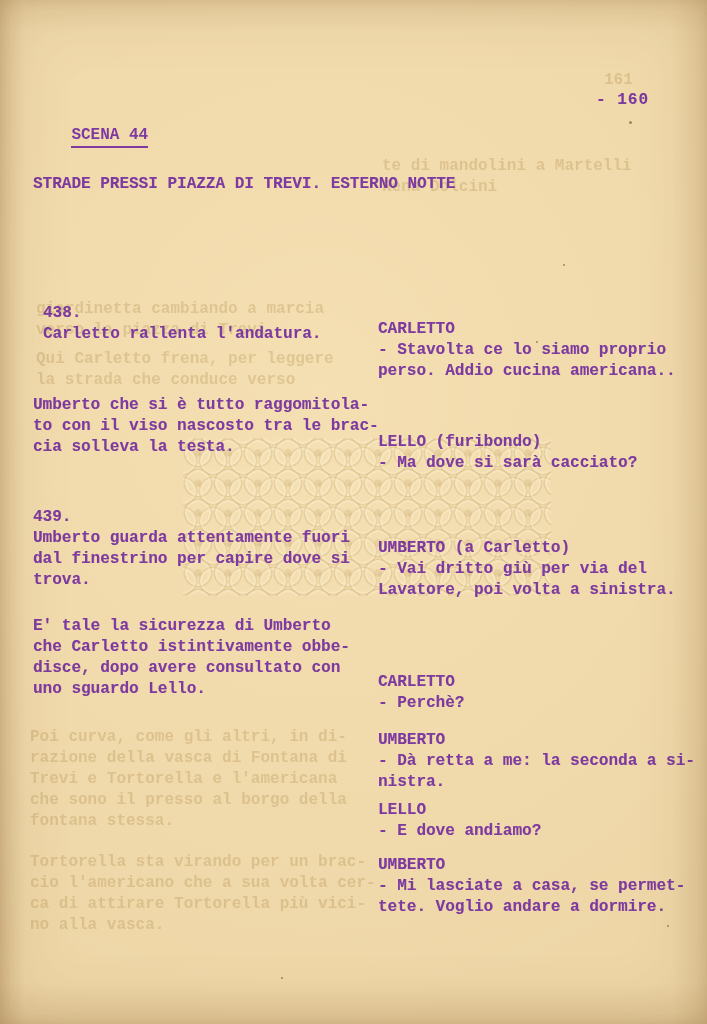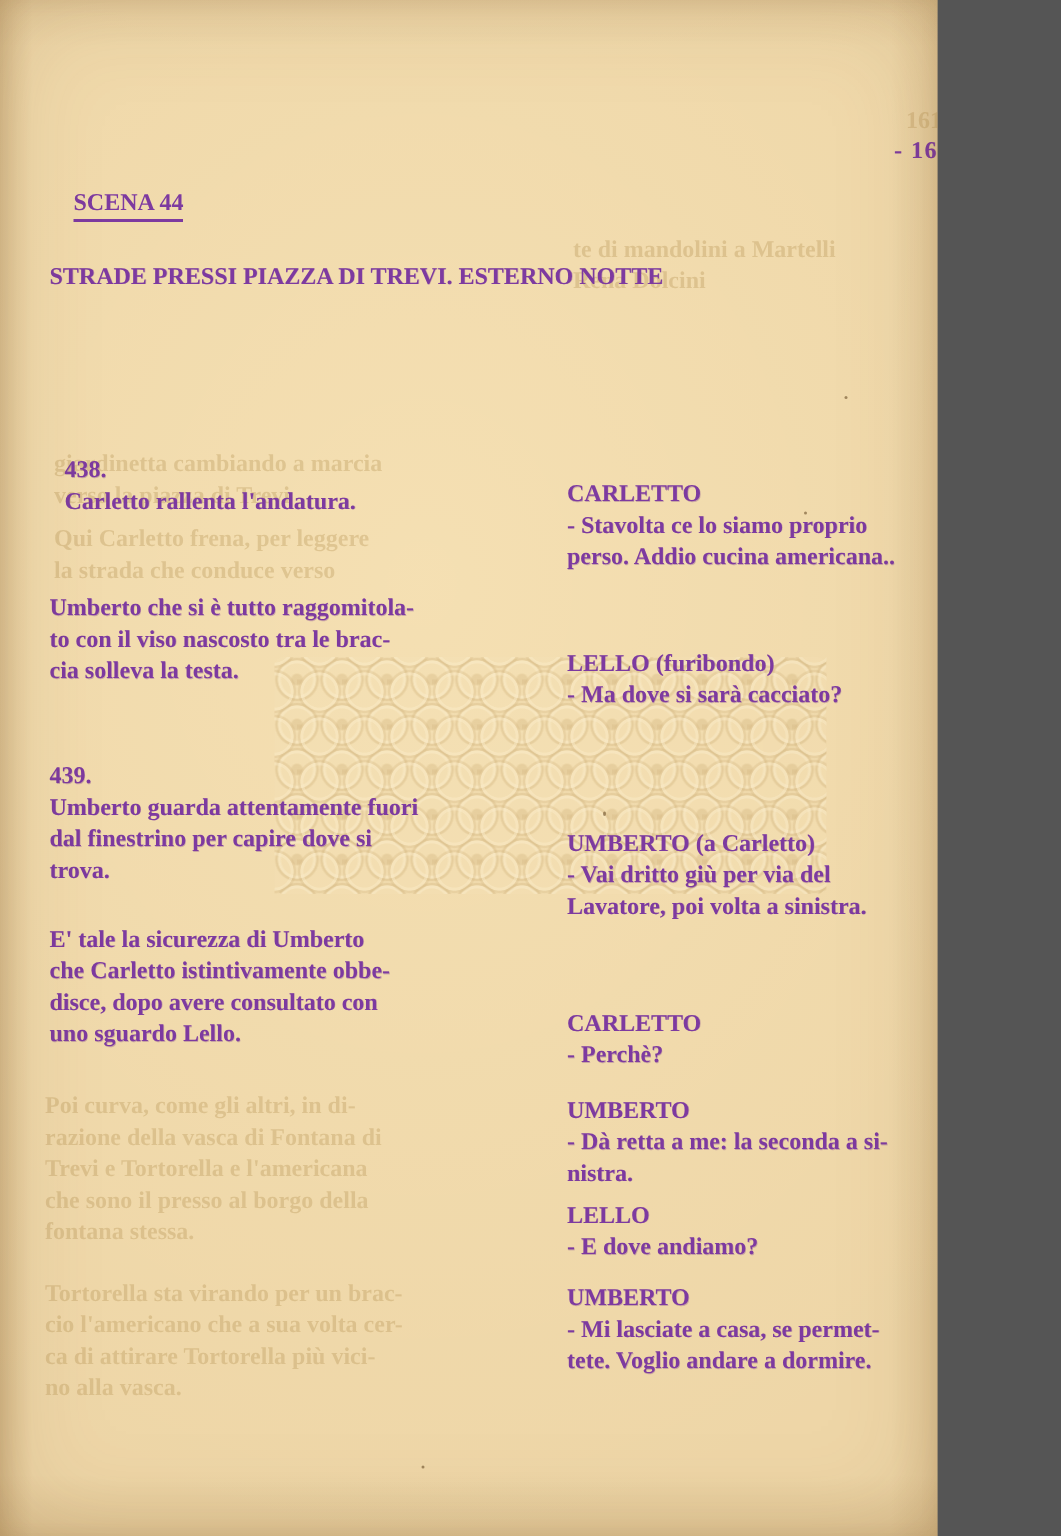--- a/index.html
+++ b/index.html
@@ -1,18 +1,18 @@
 <!DOCTYPE html>
 <html><head>
 <meta charset="utf-8">
 <style>
   html,body{margin:0;padding:0;background:#555;}
   .page{
-    position:relative;width:625px;height:1024px;overflow:hidden;
-    font-family:Liberation Serif, serif;
+    position:relative;width:707px;height:1024px;overflow:hidden;
+    font-family:Liberation Mono, monospace;
     font-weight:bold;font-size:16px;line-height:21px;
     color:#7d3aa0;
     background:
       radial-gradient(120% 90% at 45% 38%, rgba(255,238,196,.40), rgba(255,238,196,0) 70%),
       linear-gradient(90deg, rgba(141,101,47,.22) 0, rgba(141,101,47,0) 3.5%, rgba(141,101,47,0) 95%, rgba(141,101,47,.14) 100%),
       linear-gradient(180deg, rgba(141,101,47,.10) 0, rgba(141,101,47,0) 3%, rgba(141,101,47,0) 96%, rgba(141,101,47,.14) 100%),
       #eed6a7;
   }
   .page::after{
     content:"";position:absolute;inset:0;pointer-events:none;
@@ -71,21 +71,21 @@
     <div class="line">STRADE PRESSI PIAZZA DI TREVI. ESTERNO NOTTE</div>
   </div>
 
   <div class="tx" style="left:43px;top:303px;"><div class="line">438.</div><div class="line">Carletto rallenta l'andatura.</div></div>
   <div class="tx" style="left:33px;top:395px;"><div class="line">Umberto che si è tutto raggomitola-</div><div class="line">to con il viso nascosto tra le brac-</div><div class="line">cia solleva la testa.</div></div>
   <div class="tx" style="left:33px;top:487px;margin-top:20px;"><div class="line">439.</div><div class="line">Umberto guarda attentamente fuori</div><div class="line">dal finestrino per capire dove si</div><div class="line">trova.</div></div>
   <div class="tx" style="left:33px;top:616px;"><div class="line">E' tale la sicurezza di Umberto</div><div class="line">che Carletto istintivamente obbe-</div><div class="line">disce, dopo avere consultato con</div><div class="line">uno sguardo Lello.</div></div>
 
   <div class="tx" style="left:378px;top:319px;"><div class="line">CARLETTO</div><div class="line">- Stavolta ce lo siamo proprio</div><div class="line">perso. Addio cucina americana..</div></div>
   <div class="tx" style="left:378px;top:432px;"><div class="line">LELLO (furibondo)</div><div class="line">- Ma dove si sarà cacciato?</div></div>
-  <div class="tx" style="left:378px;top:552px;"><div class="line">UMBERTO (a Carletto)</div><div class="line">- Vai dritto giù per via del</div><div class="line">Lavatore, poi volta a sinistra.</div></div>
+  <div class="tx" style="left:378px;top:538px;"><div class="line">UMBERTO (a Carletto)</div><div class="line">- Vai dritto giù per via del</div><div class="line">Lavatore, poi volta a sinistra.</div></div>
   <div class="tx" style="left:378px;top:672px;"><div class="line">CARLETTO</div><div class="line">- Perchè?</div></div>
   <div class="tx" style="left:378px;top:730px;"><div class="line">UMBERTO</div><div class="line">- Dà retta a me: la seconda a si-</div><div class="line">nistra.</div></div>
   <div class="tx" style="left:378px;top:800px;"><div class="line">LELLO</div><div class="line">- E dove andiamo?</div></div>
   <div class="tx" style="left:378px;top:855px;"><div class="line">UMBERTO</div><div class="line">- Mi lasciate a casa, se permet-</div><div class="line">tete. Voglio andare a dormire.</div></div>
 
   <div class="speck" style="left:629px;top:121px;width:3px;height:3px;"></div>
   <div class="speck" style="left:536px;top:341px;width:2px;height:2px;"></div>
   <div class="speck" style="left:402px;top:541px;width:2px;height:3px;"></div>
   <div class="speck" style="left:667px;top:925px;width:2px;height:2px;"></div>
   <div class="speck" style="left:281px;top:977px;width:2px;height:2px;"></div>

